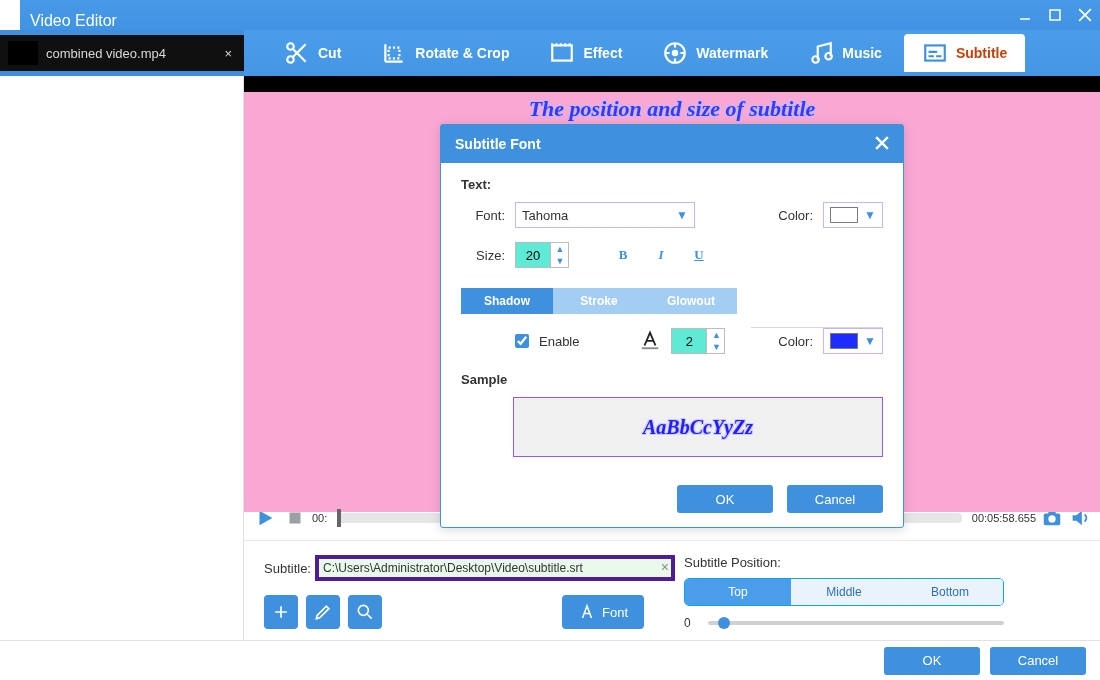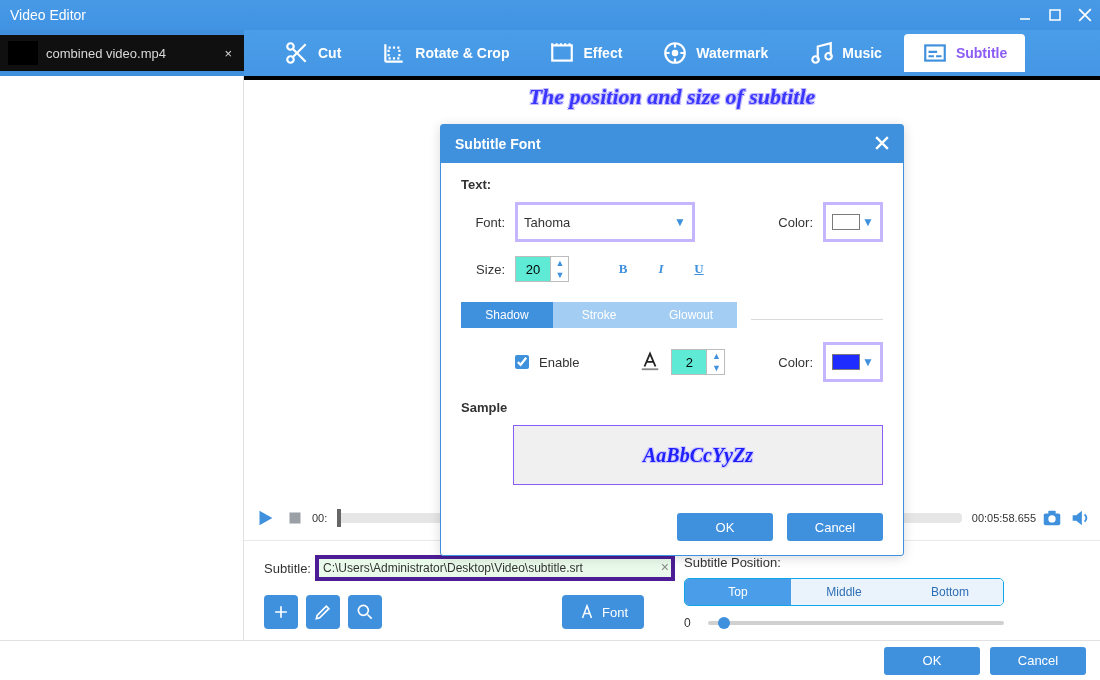--- a/index.html
+++ b/index.html
@@ -1,45 +1,45 @@
 <!DOCTYPE html>
 <html><head>
   <meta charset="utf-8">
   <style>
     * { box-sizing: border-box; margin: 0; padding: 0; font-family: Tahoma, Arial, sans-serif; }
     body { width: 1100px; height: 680px; overflow: hidden; background: #fff; position: relative; }
 
     
-    .title-bar { height: 30px; background: linear-gradient(#489ae6,#4093e3); display: flex; align-items: center; padding: 0 0 0 10px; color: #fff; font-size: 14px; }
+    .title-bar { height: 30px; background: linear-gradient(#489ae6,#4093e3); display: flex; align-items: flex-end; padding: 0 0 0 10px; color: #fff; font-size: 16px; margin-left: 20px; }
     .title-spacer { flex: 1; }
     .win-ctrl { width: 30px; height: 30px; display: flex; align-items: center; justify-content: center; color: #fff; cursor: pointer; font-size: 16px; }
     .win-ctrl svg { width: 12px; height: 12px; stroke: #fff; stroke-width: 1.5; fill: none; }
     .win-close svg { width: 14px; height: 14px; }
 
     
     .main-toolbar-row { height: 46px; background: linear-gradient(#4a9de8,#4597e5); display: flex; }
     .file-tabs { width: 244px; background: #3f8fdd; display: flex; align-items: stretch; }
     .file-tab { flex: 1; display: flex; align-items: center; background: #101010; color: #d9d9d9; padding: 0 8px; font-size: 13px; position: relative; margin: 5px 0;}
     .file-tab .thumb { width: 30px; height: 24px; background: #000; margin-right: 8px; }
     .file-tab .ftxt { flex: 1; white-space: nowrap; overflow: hidden; }
     .file-tab-close { color: #d9d9d9; padding: 0 4px; cursor: pointer; }
     .tool-tabs { flex: 1; display: flex; align-items: center; padding-left: 20px; }
     .tool-tab { display: flex; align-items: center; gap: 8px; padding: 6px 18px; color: #fff; font-size: 14px; font-weight: 600; border-radius: 4px 4px 0 0; margin: 0 2px; cursor: pointer;}
     .tool-tab svg { width: 26px; height: 26px; fill:none; stroke:#fff; stroke-width:2; }
-    .tool-tab.active { background: #fff; color: #8b5cf6; }
+    .tool-tab.active { background: #fff; color: #c2410c; }
     .tool-tab.active svg { stroke:#3f90dd; }
 
     
     .main-split { position: absolute; top: 76px; left: 0; right: 0; bottom: 40px; display: flex; }
     .left-panel { width: 244px; background: #fff; border-right: 1px solid #e1e1e1; }
     .right-panel { flex: 1; display: flex; flex-direction: column; background: #fff; position: relative;}
 
     
     .video-outer { height: 420px; background: #000; display: flex; align-items: flex-start; justify-content: center; position: relative; }
-    .video-inner { margin-top: 4px; width: 100%; height: 100%; background: #ffffff; position: relative; text-align: center;}
+    .video-inner { margin-top: 16px; width: 100%; height: 100%; background: #f9a8d4; position: relative; text-align: center;}
     .video-sub-overlay { position: absolute; top: 4px; left: 50%; transform: translateX(-50%); font-family: Georgia, 'Times New Roman', serif; font-weight: bold; font-style: italic; color:#3a36ff; text-shadow: 1px 1px 0 #c1baff, -1px -1px 0 #c1baff, 1px -1px 0 #c1baff, -1px 1px 0 #c1baff; font-size: 22px; white-space: nowrap;}
 
     
     .play-row { height: 44px; display: flex; align-items: center; padding: 0 8px; gap:4px; background:#fff;}
     .play-btn svg, .stop-btn svg { width: 22px; height: 22px; }
     .play-btn, .stop-btn { display:flex; align-items:center; justify-content:center; width:26px; height:26px; cursor:pointer;}
     .time-label { font-size: 11px; color:#333; }
     .timeline { flex:1; height:10px; background:#e6e6e6; border-radius:4px; position:relative; margin:0 6px;}
     .timeline-handle { width:4px; height:18px; background:#666; position:absolute; left:0; top:-4px;}
     .cam-btn, .vol-btn { width:24px; height:24px; display:flex; align-items:center; justify-content:center; cursor:pointer;}
@@ -77,21 +77,21 @@
     .modal-overlay { position:absolute; top:76px; left:244px; right:0; bottom:40px; display:flex; align-items:flex-start; justify-content:center;}
     .modal { width:464px; background:#fff; border:1px solid #3f90dd; border-radius:3px; position:absolute; top:48px; box-shadow:0 2px 12px rgba(0,0,0,.15);}
     .modal-title { height:38px; background:#3f90dd; color:#fff; display:flex; align-items:center; padding:0 14px; font-size:14px; font-weight:600;gap:31px;}
     .modal-title-spacer { flex:1;}
     .modal-close { cursor:pointer;}
     .modal-close svg { width:14px; height:14px; stroke:#fff; stroke-width:2; fill:none;}
     .modal-body { padding:14px 20px 18px 20px; font-size:13px; color:#333;}
     .section-label { font-weight:600; margin-bottom:10px;}
     .form-row { display:flex; align-items:center; gap:10px; margin-bottom:14px;}
     .form-row label { width:44px; text-align:right; }
-    .drop { height:40px; border:3px solid #c4b5fd; display:flex; align-items:center; padding:0 6px; position:relative; background:#fff;}
+    .drop { height:26px; border:1px solid #c4b5fd; display:flex; align-items:center; padding:0 6px; position:relative; background:#fff;}
     .drop .arrow { margin-left:auto; color:#3f90dd; font-size:12px;}
     .font-drop { width:180px;}
     .color-drop { width:60px;}
     .color-swatch { width:28px; height:16px; border:1px solid #7a7a7a;}
     .size-spin { width:54px; height:26px; border:1px solid #bcbcbc; display:flex; position:relative;}
     .size-spin input { width:34px; border:none; outline:none; font-size:13px; background:#5eead4; text-align:center;}
     .spin-btns { display:flex; flex-direction:column; border-left:1px solid #bcbcbc;}
     .spin-btn { width:18px; height:12px; display:flex; align-items:center; justify-content:center; font-size:9px; color:#3f90dd; cursor:pointer;}
     .biu-btn { width:28px; height:26px; display:flex; align-items:center; justify-content:center; color:#3f90dd; font-weight:bold; cursor:pointer; font-family:Georgia, serif;}
     .biu-i { font-style:italic;}
@@ -318,21 +318,21 @@
             <div class="spin-btn">▲</div>
             <div class="spin-btn">▼</div>
           </div>
         </div>
         <div style="width:20px"></div>
         <div class="biu-btn">B</div>
         <div class="biu-btn biu-i">I</div>
         <div class="biu-btn biu-u">U</div>
       </div>
 
-      <div style="display:flex; align-items:center;">
+      <div style="display:flex; font-weight:bold;">
         <div class="effect-tabs">
           <div class="effect-tab on">Shadow</div>
           <div class="effect-tab off">Stroke</div>
           <div class="effect-tab off">Glowout</div>
         </div>
         <div class="divider"></div>
       </div>
 
       <div class="form-row" style="margin-bottom:18px;">
         <label></label>

